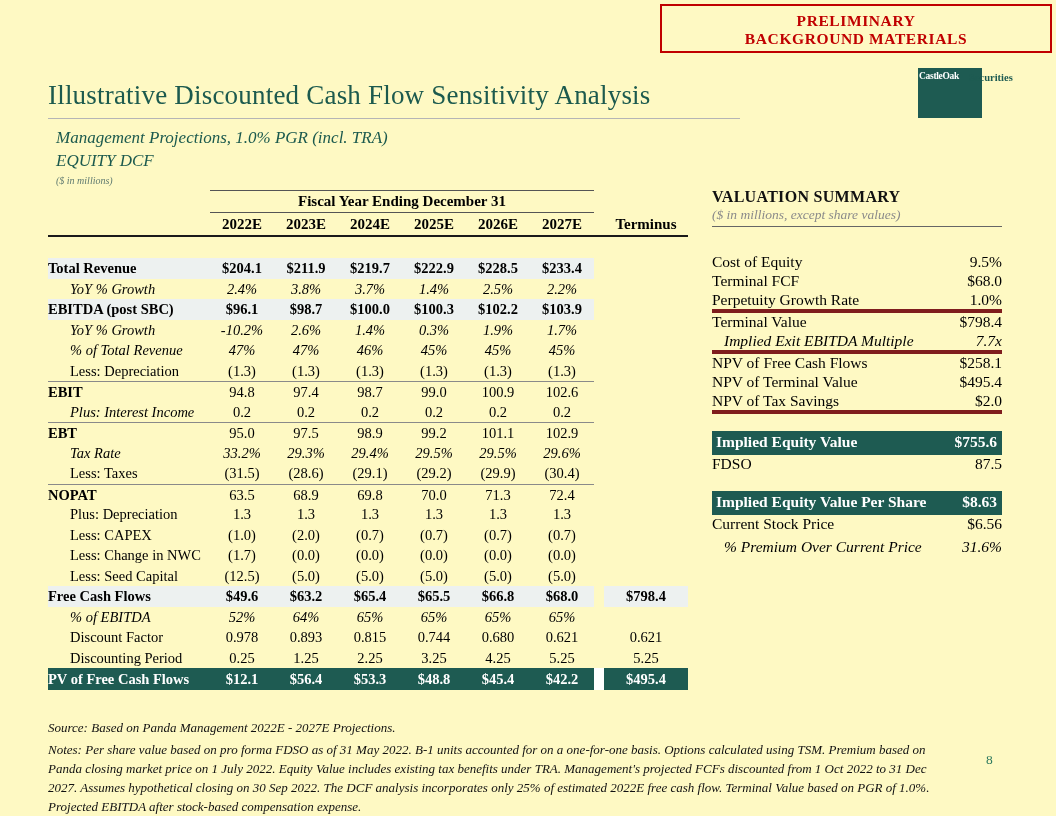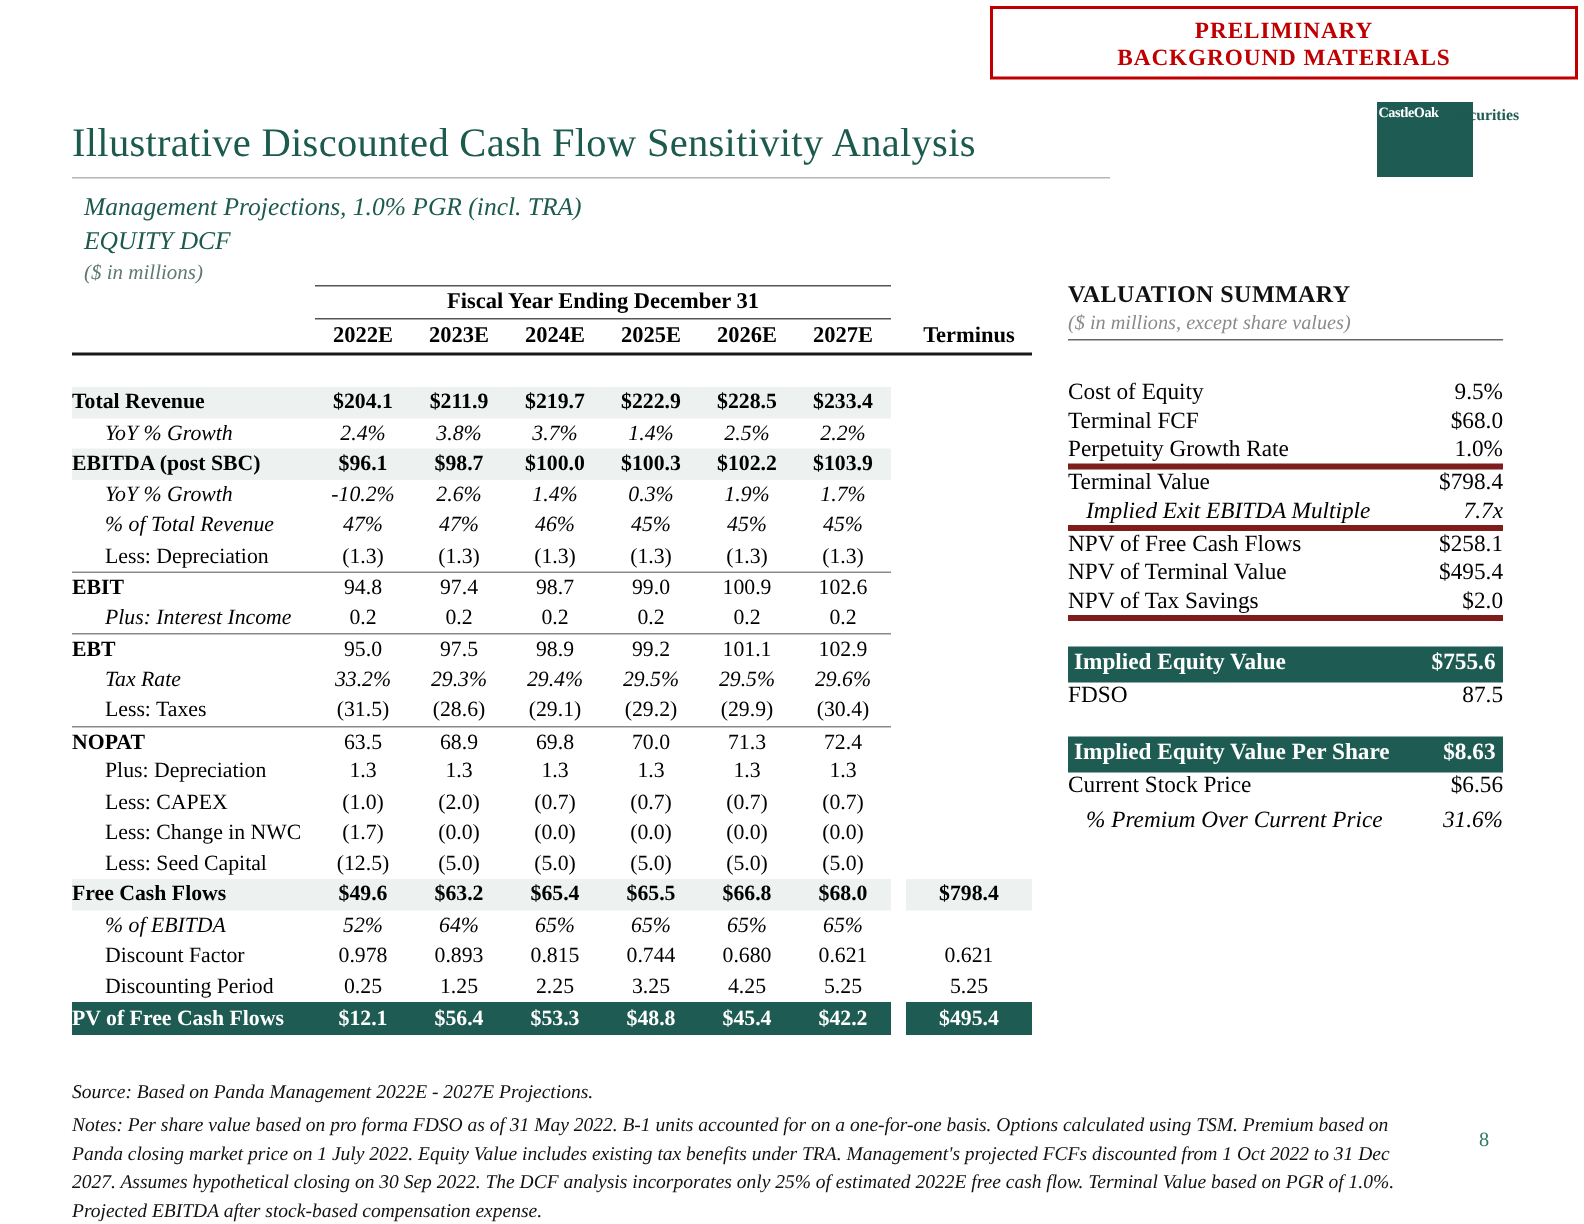--- a/index.html
+++ b/index.html
@@ -3,38 +3,38 @@
 <meta charset="utf-8">
 <style>
   :root{
     --green:#1E5B52;
     --title-green:#1C5A4E;
     --red:#C00000;
     --shade:#EDF1F0;
   }
   *{margin:0;padding:0;box-sizing:border-box;}
   body{background:#888;font-family:"Liberation Serif","DejaVu Serif",serif;}
-  .page{position:relative;width:1056px;height:816px;background:#ffffff;overflow:hidden;}
+  .page{position:relative;width:1056px;height:816px;background:#fef9c3;overflow:hidden;}
 
   
   .stamp{position:absolute;left:660px;top:4px;width:392px;height:49px;border:2px solid var(--red);
          color:var(--red);font-weight:bold;text-align:center;font-size:15.5px;letter-spacing:.6px;padding-top:6px;line-height:18px;}
 
   
   .logo{position:absolute;left:918px;top:68px;width:138px;height:52px;}
   .logo-box{position:absolute;left:0;top:0;width:64px;height:50px;background:var(--green);}
   .logo-name{position:absolute;left:1px;top:3px;color:#ffffff;font-weight:bold;font-size:9.5px;letter-spacing:-0.3px;white-space:nowrap;}
   .logo-suffix{position:absolute;left:51px;top:4px;color:var(--green);font-weight:bold;font-size:10.5px;}
 
   
   .title{position:absolute;left:48px;top:80px;font-size:27px;font-weight:normal;color:var(--title-green);letter-spacing:.2px;}
   .title-rule{position:absolute;left:48px;top:118px;width:692px;height:1px;background:#b5b5b5;}
   .sub1{position:absolute;left:56px;top:128px;font-size:17px;font-style:italic;color:var(--title-green);}
   .sub2{position:absolute;left:56px;top:151px;font-size:17px;font-style:italic;color:var(--title-green);}
-  .units{position:absolute;left:56px;top:175px;font-size:14px;font-style:italic;color:#5f7a70;}
+  .units{position:absolute;left:56px;top:175px;font-size:10px;font-style:italic;color:#5f7a70;}
 
   
   .dcf{position:absolute;left:48px;top:190px;width:640px;}
   .span-rule{margin-left:162px;width:384px;border-top:1px solid #555;}
   .spanner{margin-left:162px;width:384px;text-align:center;font-weight:bold;font-size:15px;line-height:21px;}
   .trow{display:grid;grid-template-columns:162px repeat(6,64px) 10px 84px;line-height:20.5px;height:20.5px;font-size:14.5px;white-space:nowrap;}
   .thead{font-weight:bold;font-size:15px;height:22px;line-height:22px;}
   .thick-rule{width:640px;border-top:2.5px solid #1a1a1a;}
   .rows-gap{height:21px;}
   .tlabel{text-align:left;}

